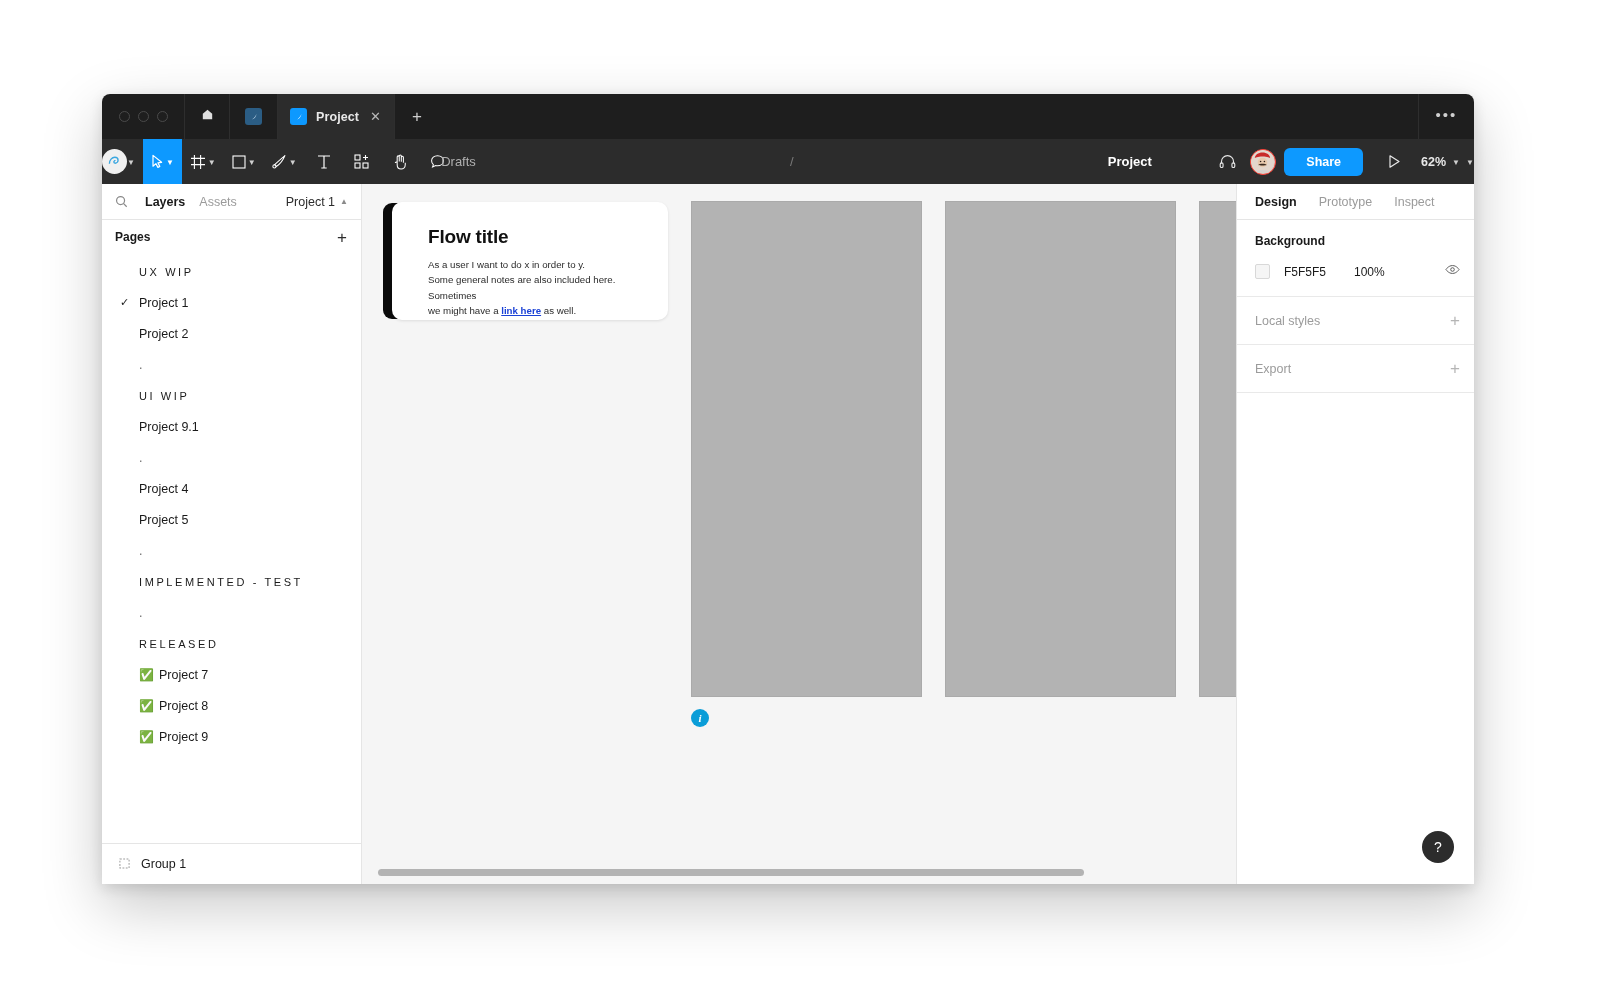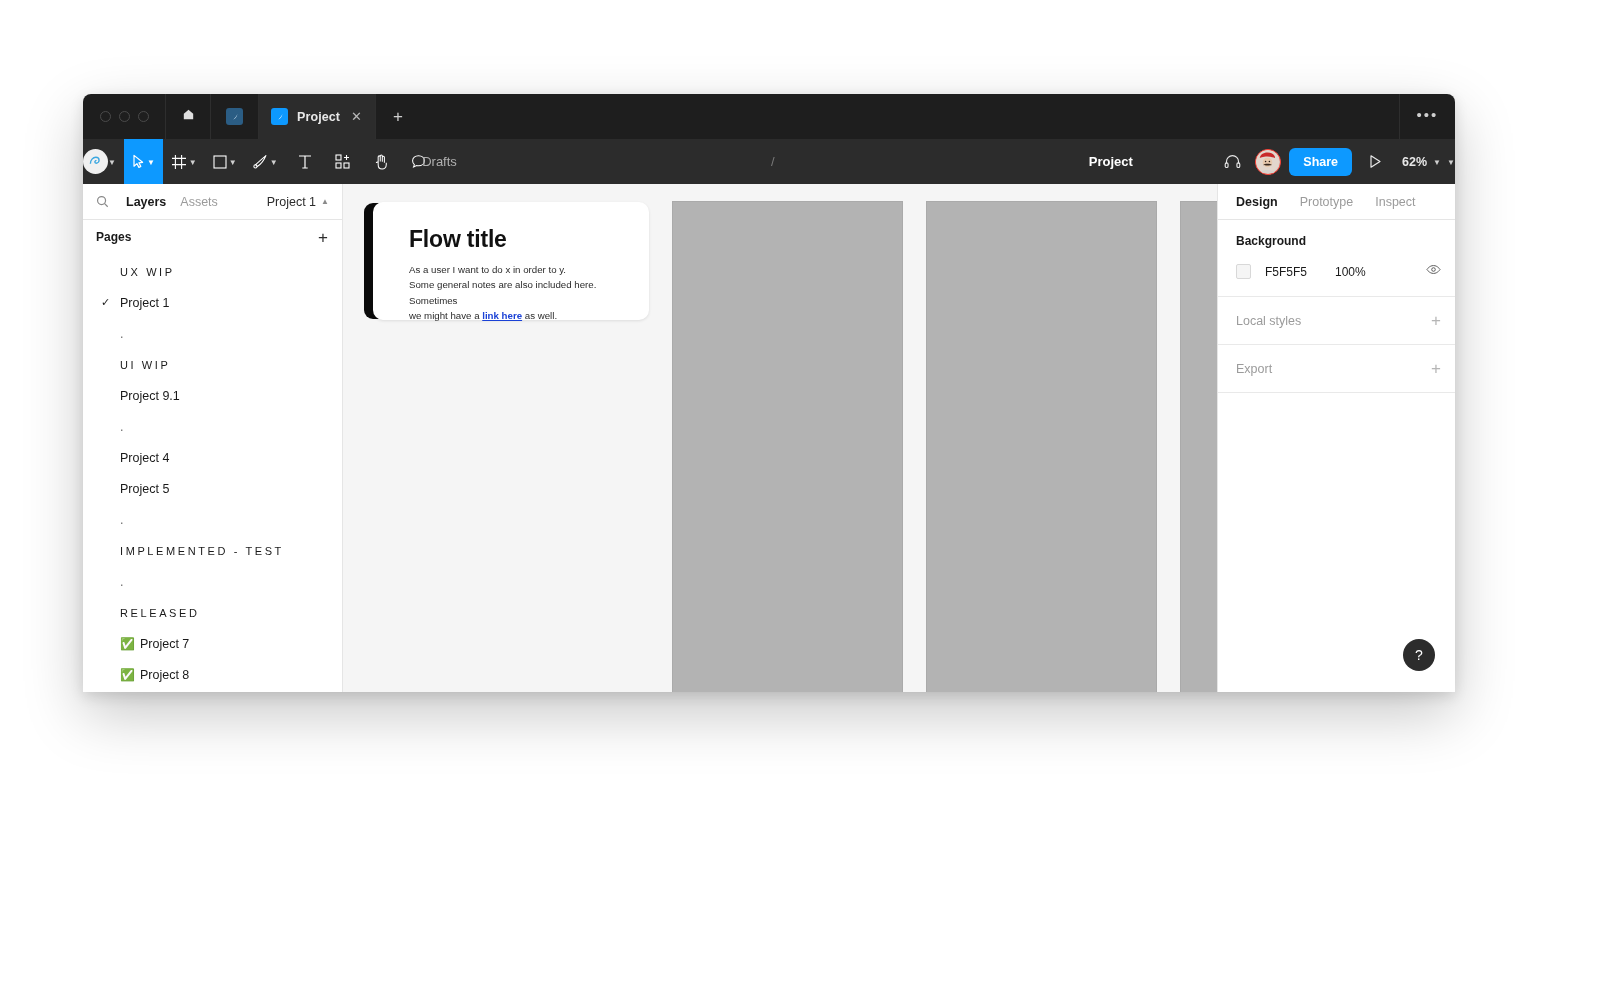--- a/index.html
+++ b/index.html
@@ -6,22 +6,22 @@
   html, body {
     width: 1601px; height: 1006px;
     background: #ffffff;
     font-family: "Liberation Sans", "DejaVu Sans", sans-serif;
     overflow: hidden;
   }
 
   
   #app-window {
     position: absolute;
-    left: 83px; top: 94px;
-    width: 1372px; height: 598px;
+    left: 102px; top: 94px;
+    width: 1372px; height: 790px;
     background: #ffffff;
     border-radius: 8px 8px 0 0;
     overflow: hidden;
     box-shadow: 0 22px 60px rgba(0,0,0,0.22), 0 4px 14px rgba(0,0,0,0.12);
   }
 
   
   .titlebar {
     position: relative;
     height: 45px;
@@ -90,21 +90,21 @@
   .crumb-main { color: #ffffff; font-size: 13px; font-weight: 700; }
   .tbar-right {
     position: absolute; right: 0; top: 0; bottom: 0;
     display: flex; align-items: center; gap: 0px; padding-right: 14px;
   }
   .icon-btn { width: 38px; height: 45px; display: flex; align-items: center; justify-content: center; }
   .avatar-sm { width: 26px; height: 26px; border-radius: 50%; overflow: hidden;
                background: #d8cfc8; position: relative; margin: 0 8px 0 4px;
                border: 1.5px solid #ff3b30; }
   .share-btn { background: #0d99ff; color: #fff; font-size: 12.5px; font-weight: 700;
-               border-radius: 6px; padding: 7px 14px; margin-right: 4px; border: none;
+               border-radius: 6px; padding: 7px 22px; margin-right: 12px; border: none;
                font-family: inherit; }
   .zoomlvl { color: #e8e8e8; font-size: 12.5px; font-weight: 700; padding-left: 8px; }
 
   
   .body-split { position: relative; height: 700px; display: flex; background: #ffffff; }
 
   
   .left-panel {
     width: 260px; flex: none; background: #ffffff;
     border-right: 1px solid #e5e5e5;
@@ -144,21 +144,21 @@
   .lp-foot .lbl { font-size: 12.5px; color: #1a1a1a; }
 
   
   .canvas { position: relative; flex: 1; background: #f5f5f5; overflow: hidden; }
   .flowcard {
     position: absolute; left: 30px; top: 18px; width: 276px; height: 118px;
     background: #ffffff; border-radius: 10px;
     box-shadow: -10px 0 0 -1px #0a0a0a, 0 1px 3px rgba(0,0,0,.10);
   }
   .flowcard-inner { padding: 24px 24px 0 36px; }
-  .flow-title { font-size: 23px; font-weight: 700; color: #111; letter-spacing: -.2px; }
+  .flow-title { font-size: 19px; font-weight: 700; color: #111; letter-spacing: -.2px; }
   .flow-body { margin-top: 9px; font-size: 9.7px; line-height: 15.3px; color: #2b2b2b; }
   .flow-body a { color: #1a41d6; font-weight: 700; text-decoration: underline; }
   .frame {
     position: absolute; top: 17px; background: #b3b3b3;
     border: 1px solid #aaaaaa; height: 496px;
   }
   .note {
     position: absolute; display: flex; align-items: flex-start; gap: 8px;
   }
   .note-i {
@@ -370,20 +370,23 @@
       </div>
 
       <div class="pages-list" id="pages-list">
           <div class="pg section">
             <span>UX  WIP</span>
           </div>
           <div class="pg">
             <span class="tick">✓</span>
             <span>Project 1</span>
           </div>
+          <div class="pg">
+            <span>Project 2</span>
+          </div>
           <div class="pg dotrow">
             <span>.</span>
           </div>
           <div class="pg section">
             <span>UI  WIP</span>
           </div>
           <div class="pg">
             <span>Project 9.1</span>
           </div>
           <div class="pg dotrow">

